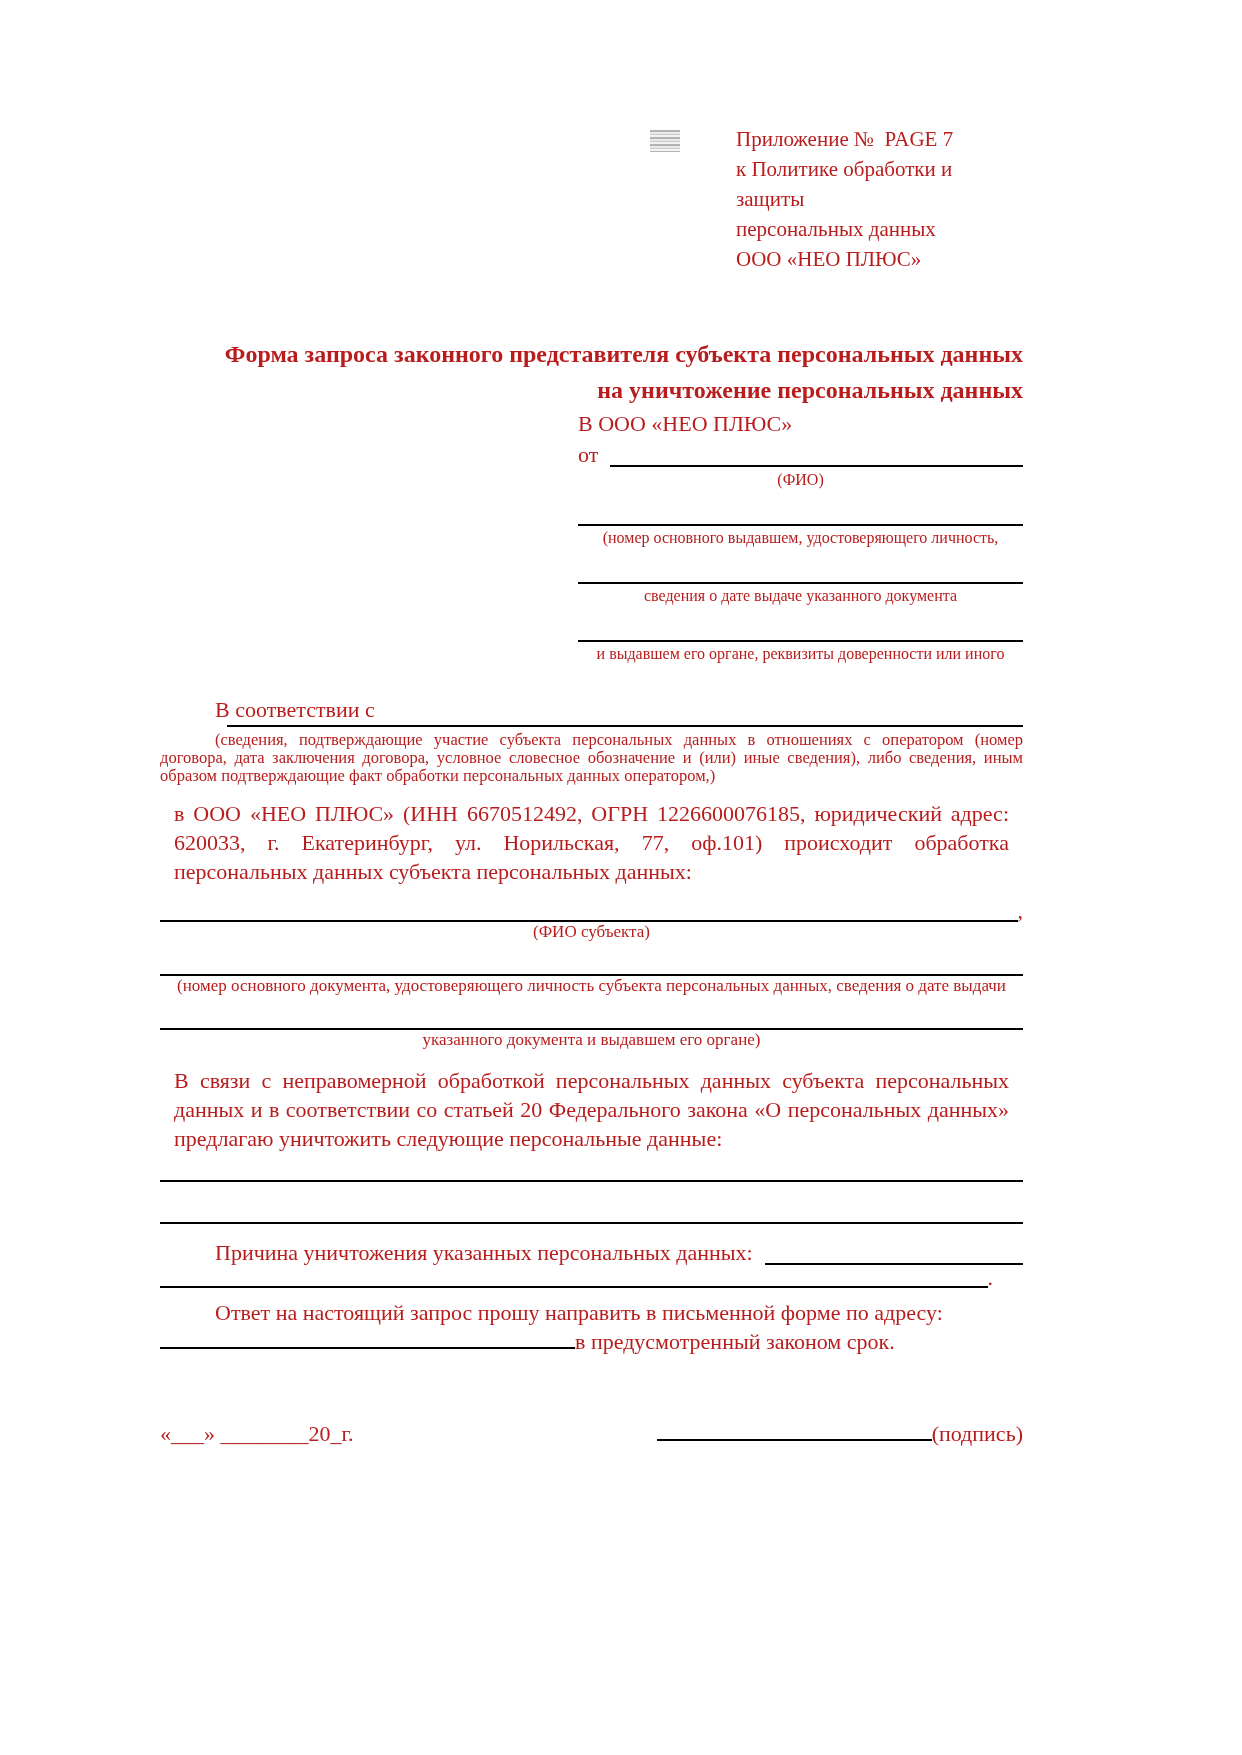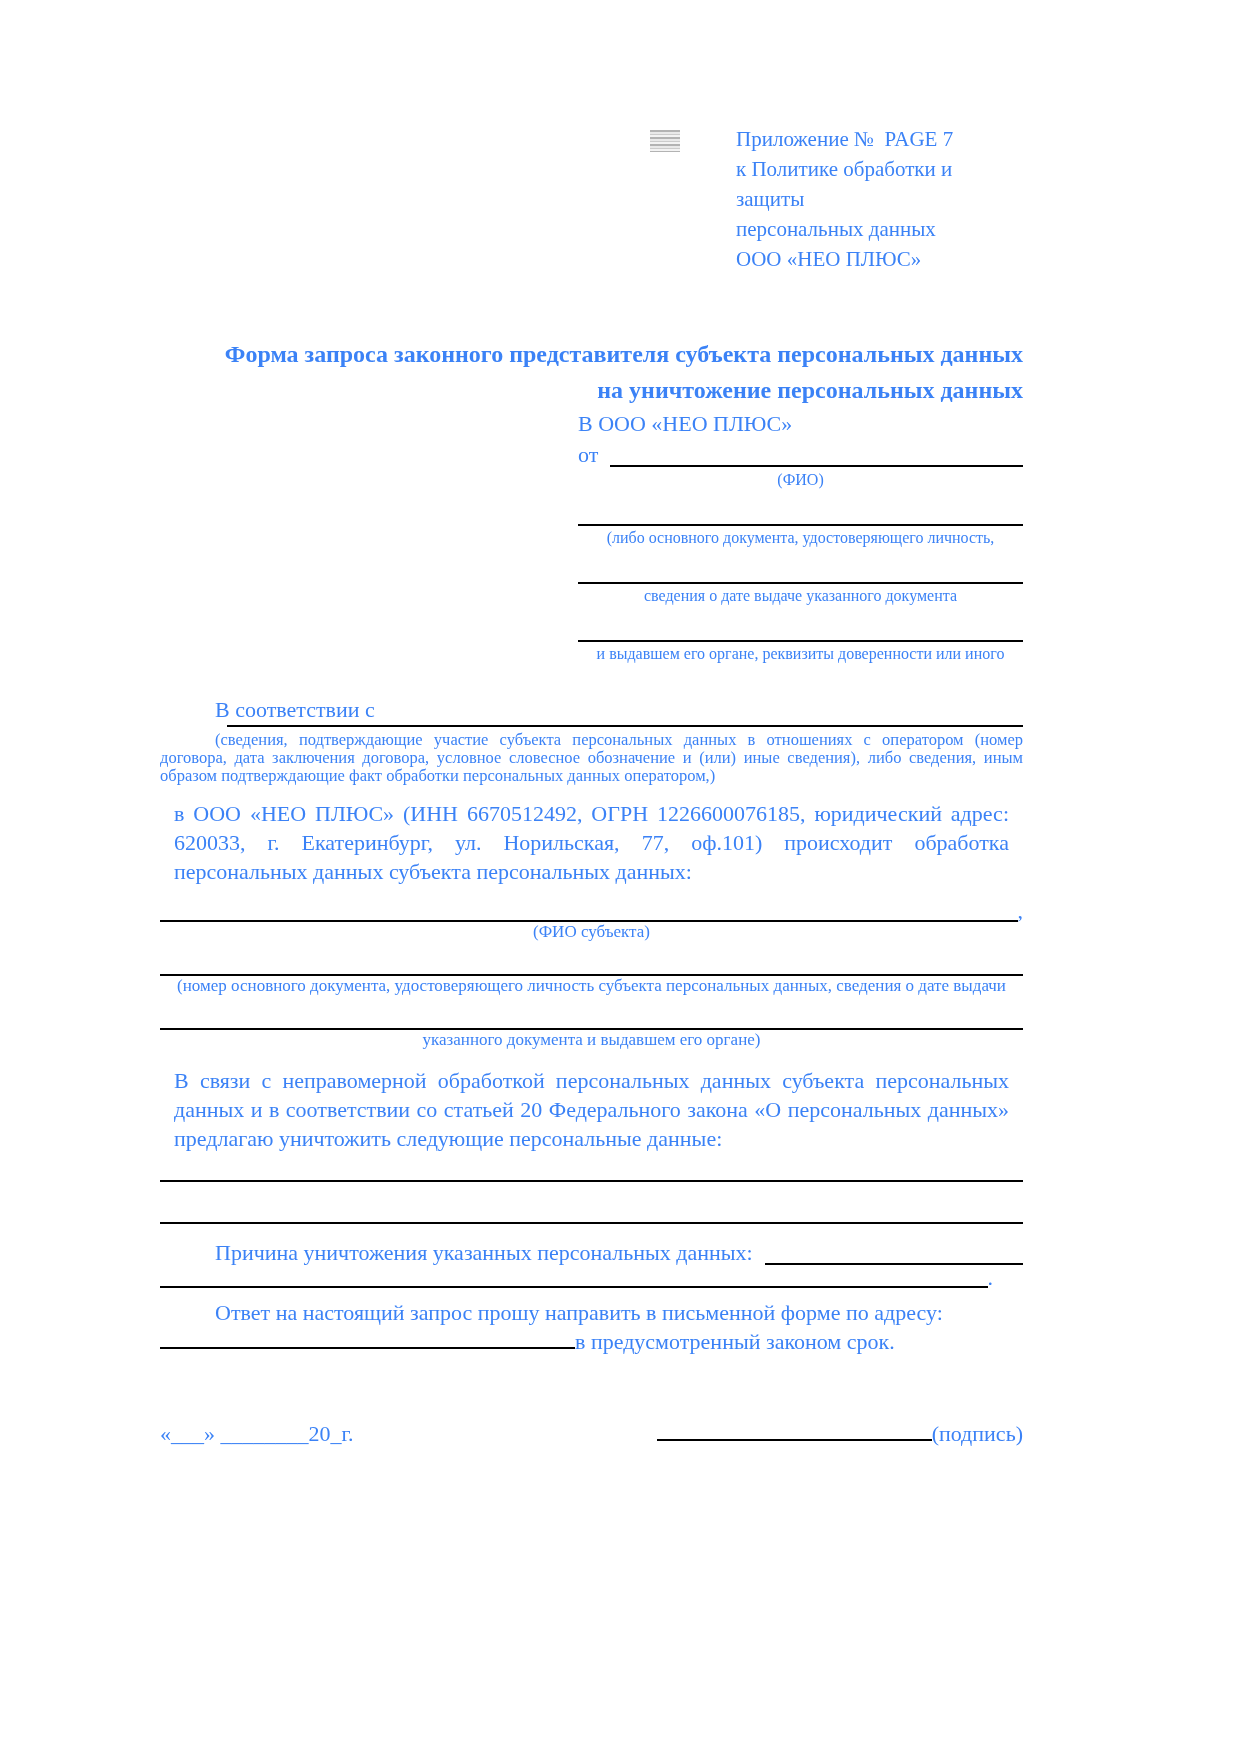--- a/index.html
+++ b/index.html
@@ -1,19 +1,19 @@
 <!DOCTYPE html>
 <html><head>
 <meta charset="utf-8">
 <style>
   html,body{margin:0;padding:0;background:#888;}
   .page{
     position:relative;
     width:1242px;height:1755px;box-sizing:border-box;
-    margin:0 auto;background:#ffffff;color:#3b82f6;
+    margin:0 auto;background:#ffffff;color:#b91c1c;
     padding:124px 219px 0 160px;overflow:hidden;
     font-family:"Liberation Serif","DejaVu Serif",serif;
     font-size:22px;line-height:29px;
   }
   .pre{white-space:pre-wrap;}
   
   .header-row{display:flex;align-items:flex-start;}
   .hdr-icon{
     width:30px;height:22px;margin-left:490px;margin-top:6px;flex:0 0 auto;
     background:repeating-linear-gradient(180deg,#b3b3b3 0 2px,#e9e9e9 2px 4px,#cccccc 4px 5px,#f3f3f3 5px 7px);
@@ -78,21 +78,21 @@
   <div class="addressee">
     <div class="addr-to">В ООО «НЕО ПЛЮС»</div>
     <div class="from-row">
       <span class="lbl">от</span>
       <span class="blank"></span>
     </div>
     <div class="cap">(ФИО)</div>
 
     <div class="addr-field">
       <div class="rule"></div>
-      <div class="cap">(либо основного документа, удостоверяющего личность,</div>
+      <div class="cap">(номер основного выдавшем, удостоверяющего личность,</div>
     </div>
     <div class="addr-field">
       <div class="rule"></div>
       <div class="cap">сведения о дате выдаче указанного документа</div>
     </div>
     <div class="addr-field">
       <div class="rule"></div>
       <div class="cap">и выдавшем его органе, реквизиты доверенности или иного</div>
     </div>
   </div>

